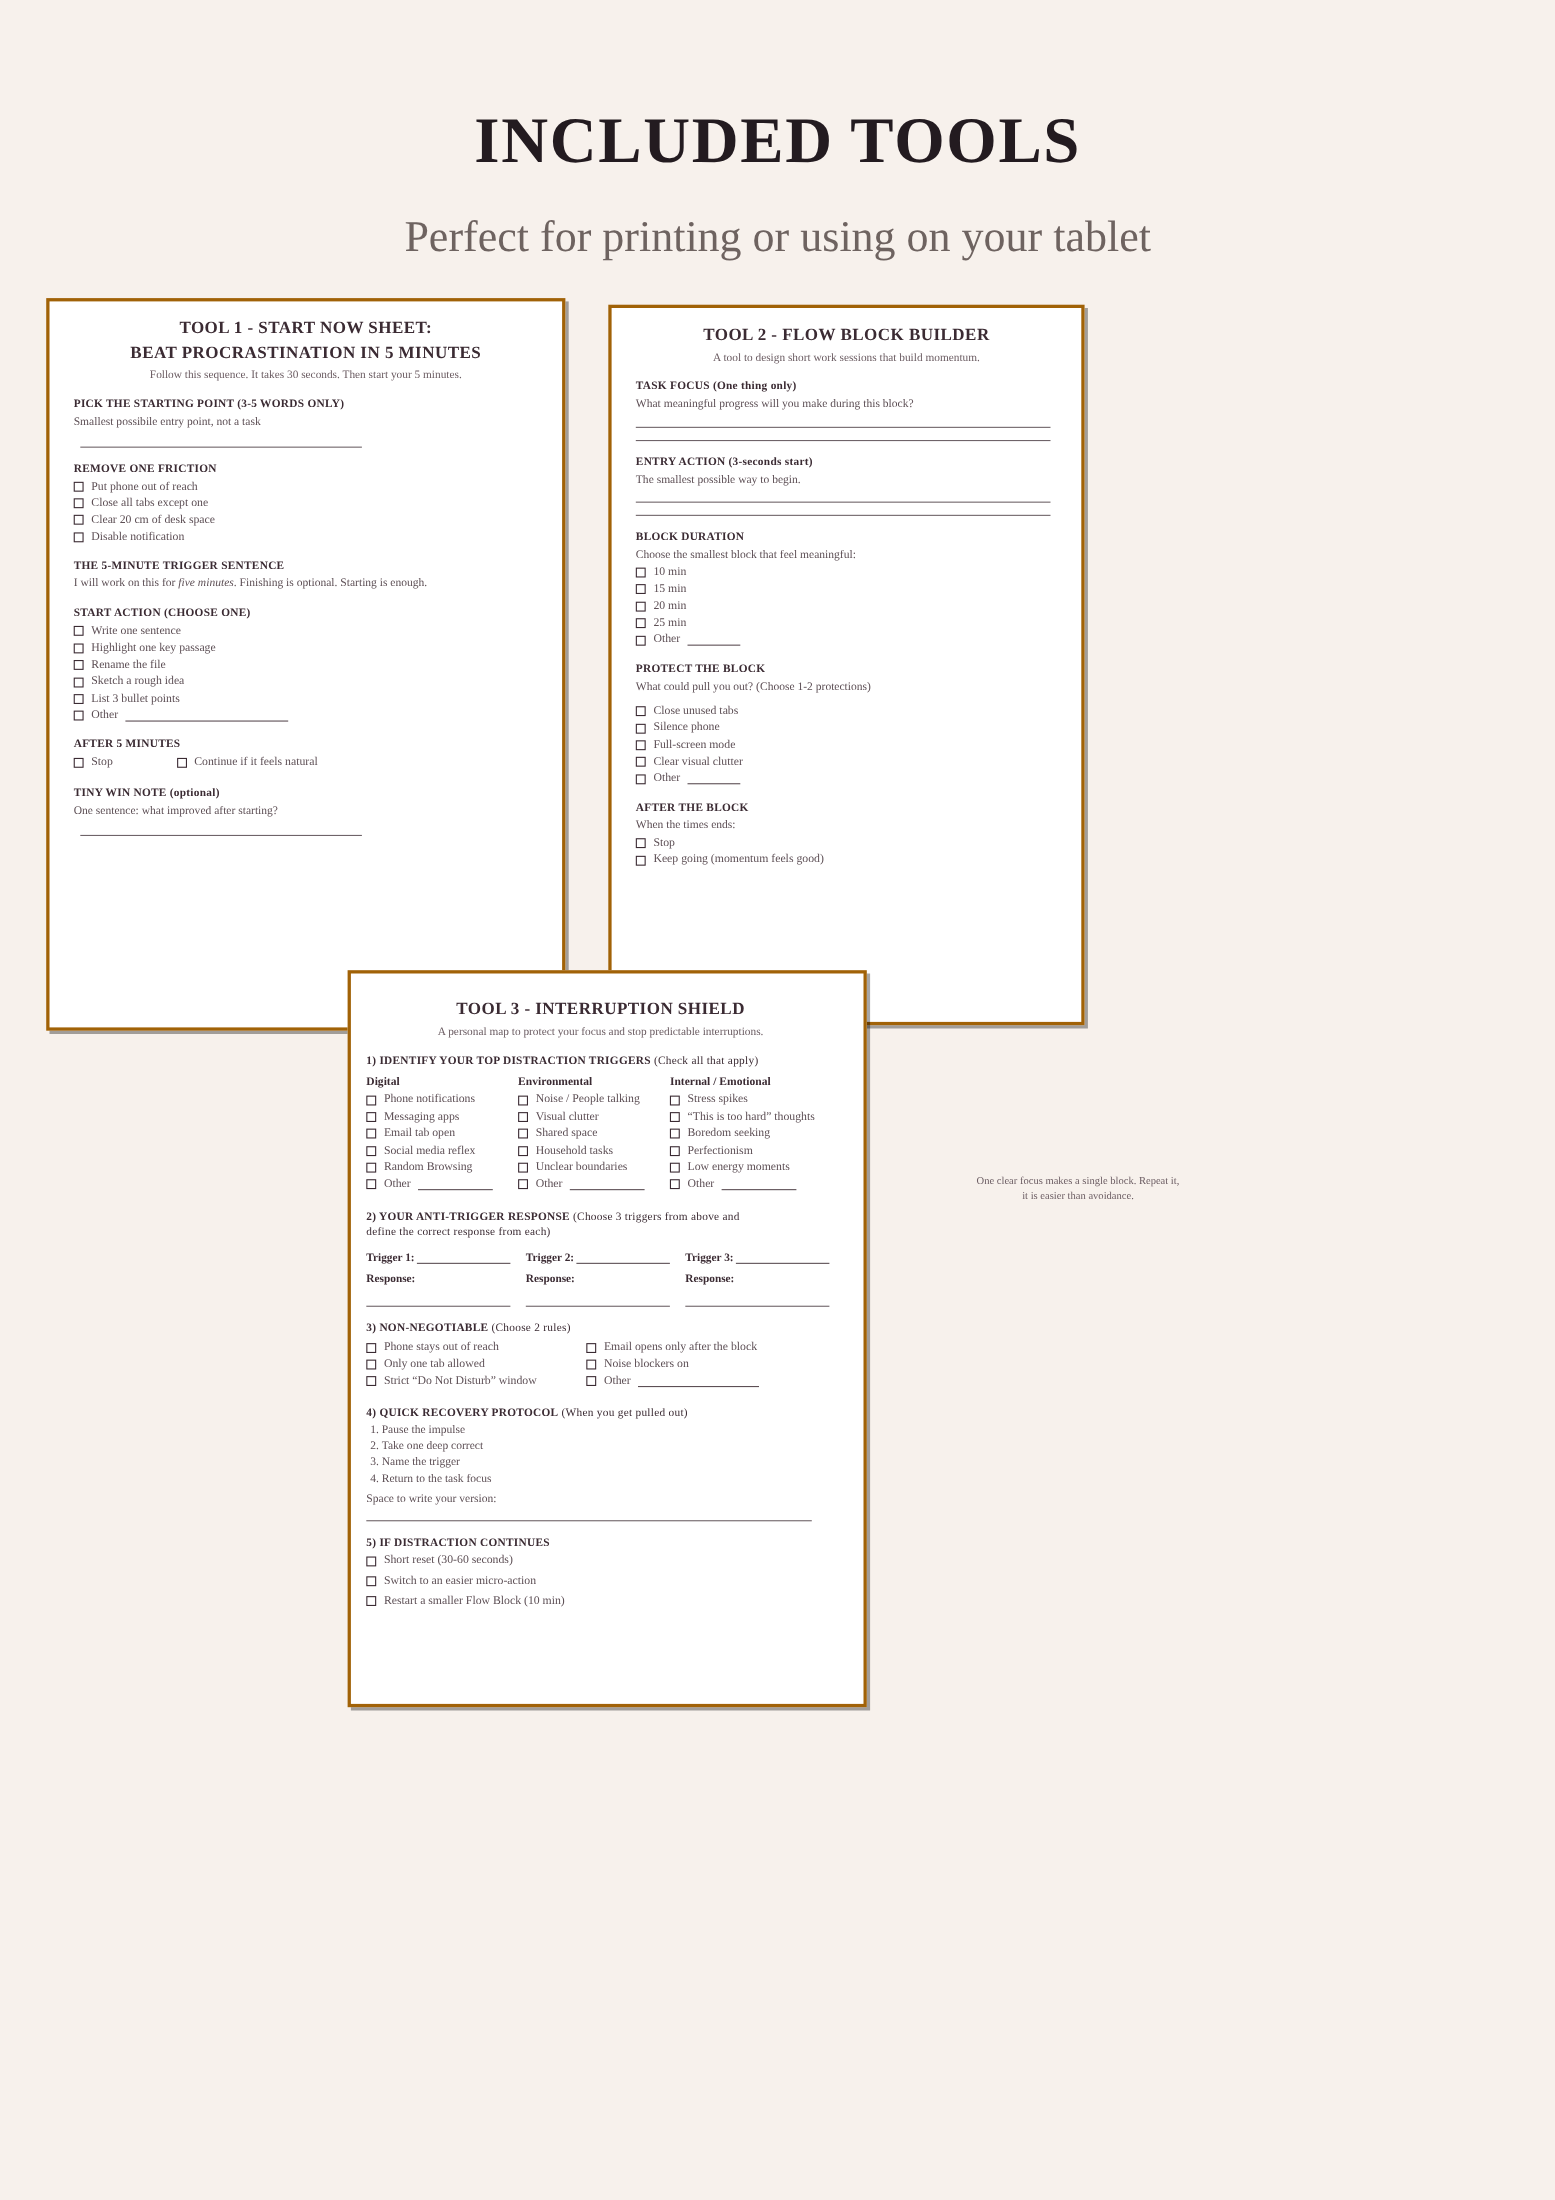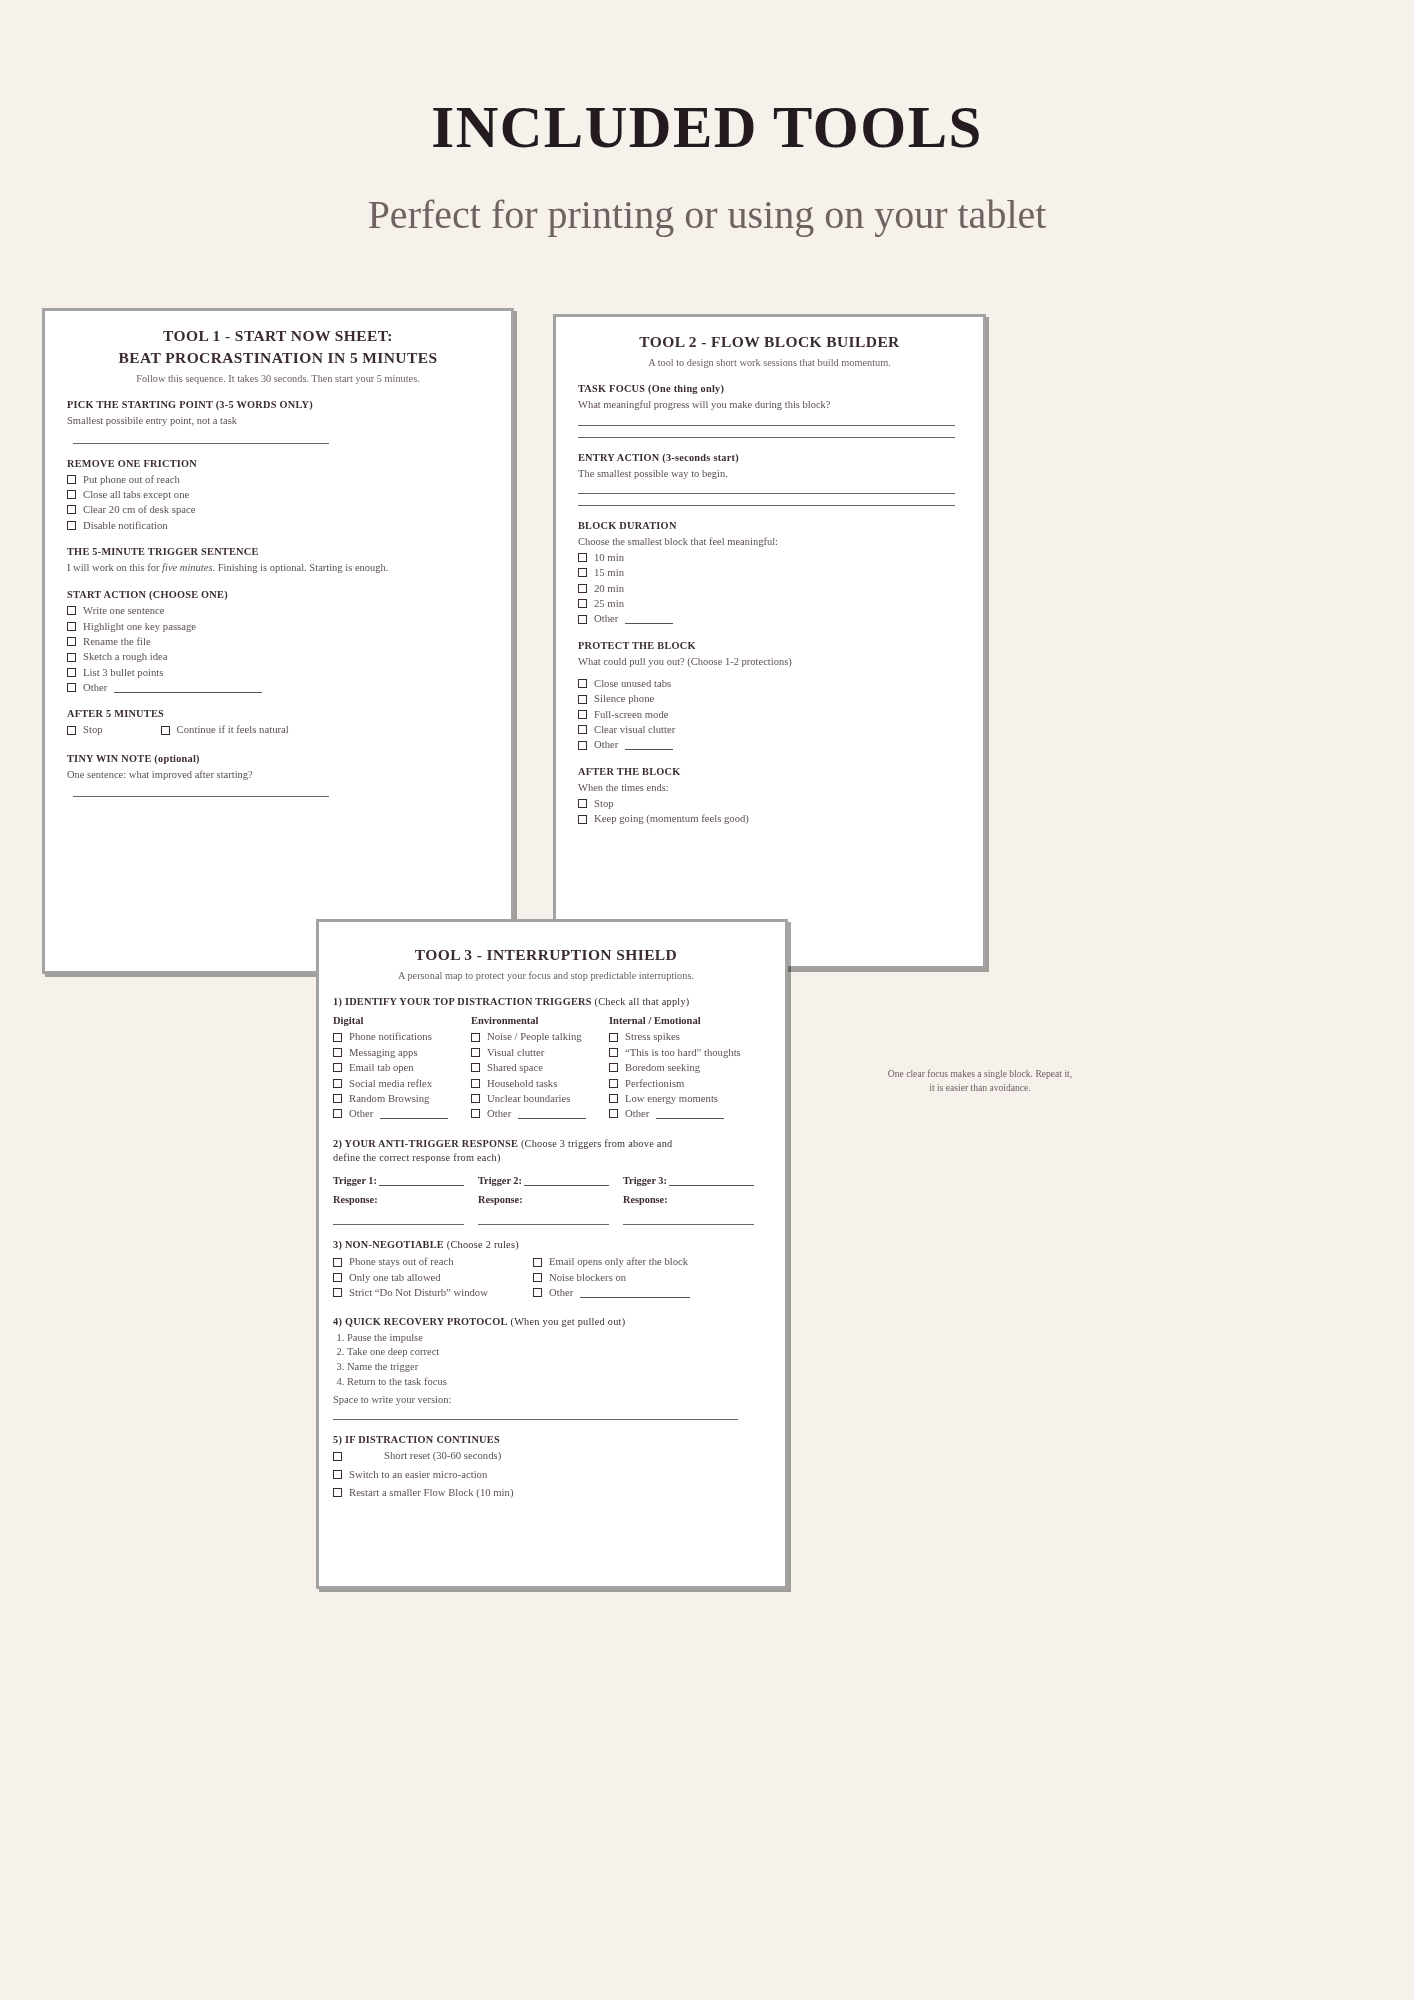--- a/index.html
+++ b/index.html
@@ -30,23 +30,22 @@
     margin: 0;
     padding-top: 38px;
     font-weight: normal;
     line-height: 1;
   }
 
   
   .sheet {
     position: absolute;
     background: #ffffff;
-    border: 3px solid #a3a3a3;
+    border: 3px solid #a16207;
     box-shadow: 3px 3px 0 rgba(0,0,0,0.35);
-    margin-top: 37px;
   }
   #sheet-tool1 { left: 42px;  top: 271px;  width: 472px; height: 666px; }
   #sheet-tool2 { left: 553px; top: 277px;  width: 433px; height: 655px; }
   #sheet-tool3 { left: 316px; top: 882px;  width: 472px; height: 670px; z-index: 5; }
 
   .sheet-inner { padding: 14px 22px 10px 22px; }
 
   .sheet-title {
     text-align: center;
     font-weight: bold;
@@ -535,21 +534,21 @@
         <li>Take one deep correct</li>
         <li>Name the trigger</li>
         <li>Return to the task focus</li>
       </ol>
       <p class="sec-desc" style="margin-top:3px;">Space to write your version:</p>
       <hr class="space-line">
     </div>
 
     <div class="sec">
       <p class="sec-title">5) IF DISTRACTION CONTINUES</p>
-      <div class="cb-row" style="margin-bottom:5px;gap:35px;">
+      <div class="cb-row" style="margin-bottom:5px;">
           <span class="cb"></span>
           <span>Short reset (30-60 seconds)</span>
         </div>
       <div class="cb-row" style="margin-bottom:5px;">
           <span class="cb"></span>
           <span>Switch to an easier micro-action</span>
         </div>
       <div class="cb-row" style="margin-bottom:5px;">
           <span class="cb"></span>
           <span>Restart a smaller Flow Block (10 min)</span>

